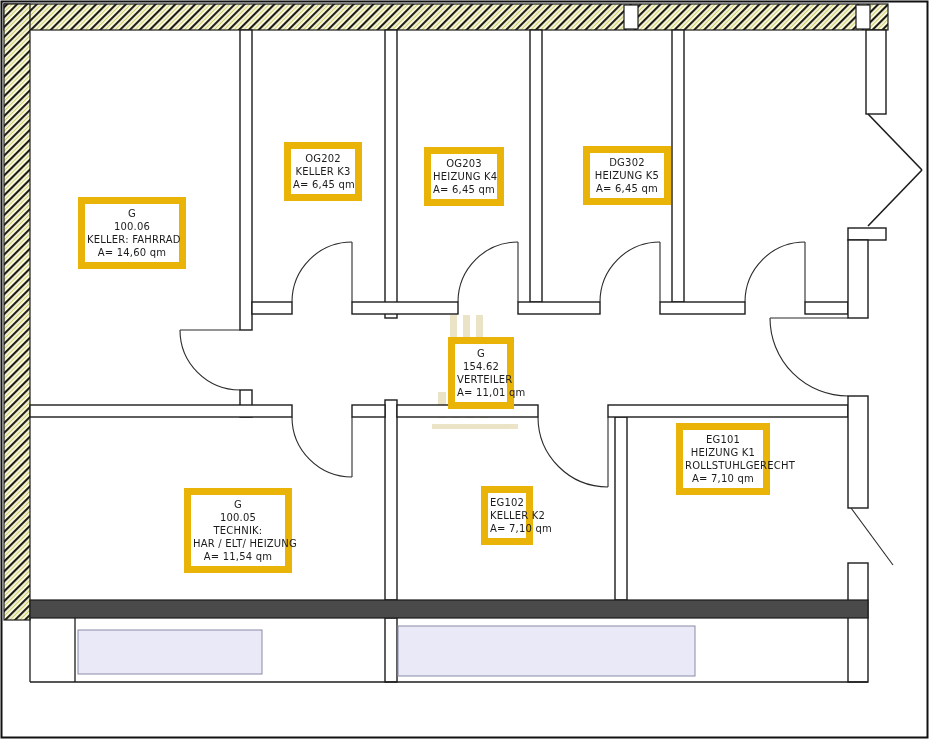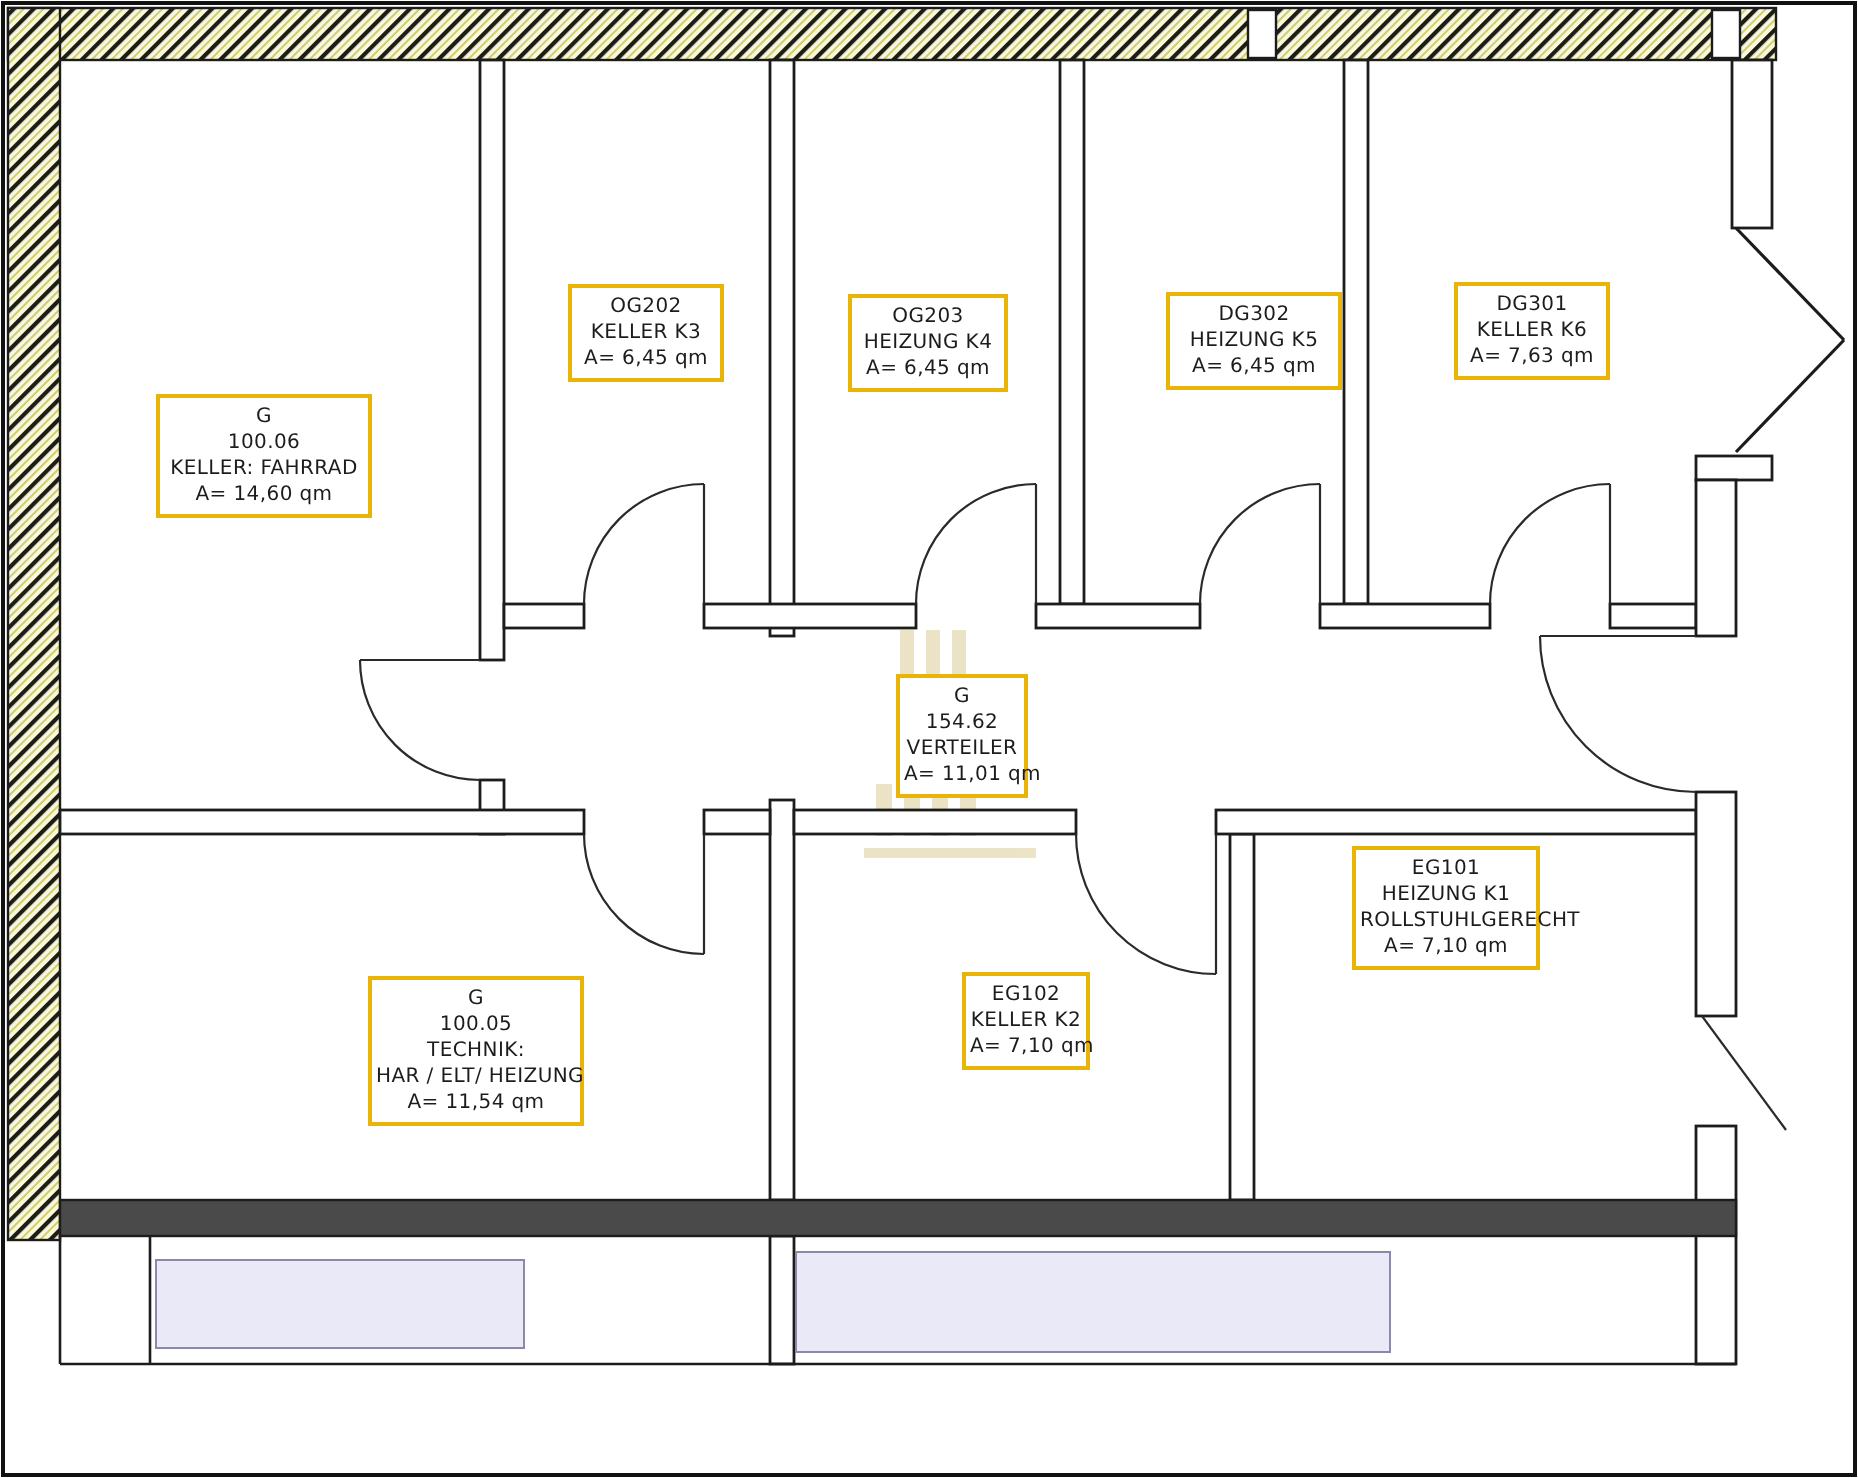--- a/index.html
+++ b/index.html
@@ -7,21 +7,21 @@
     position:relative;
     width:929px;height:739px;
     background:#ffffff;
     font-family:"DejaVu Sans","Liberation Sans",sans-serif;
     overflow:hidden;
   }
   #plan svg{position:absolute;left:0;top:0;}
   .room-label{
     position:absolute;
     background:#ffffff;
-    border:2px solid #eab308;
+    border:7px solid #eab308;
     padding:3px 2px;
     text-align:center;
     font-size:10px;
     line-height:1.3;
     color:#1c1c1c;
     letter-spacing:.2px;
     box-sizing:border-box;
     z-index:5;
   }
   .room-label div{white-space:nowrap;}
@@ -154,41 +154,36 @@
     <div>HEIZUNG K4</div>
     <div>A= 6,45 qm</div>
   </div>
 
   <div class="room-label" style="left:583px;top:146px;width:88px">
     <div>DG302</div>
     <div>HEIZUNG K5</div>
     <div>A= 6,45 qm</div>
   </div>
 
-  <div class="room-label" style="left:727px;top:141px;width:78px">
-    <div>DG301</div>
-    <div>KELLER K6</div>
-    <div>A= 7,63 qm</div>
-  </div>
 
   <div class="room-label" style="left:448px;top:337px;width:66px">
     <div>G</div>
     <div>154.62</div>
     <div>VERTEILER</div>
     <div>A= 11,01 qm</div>
   </div>
 
   <div class="room-label" style="left:676px;top:423px;width:94px">
     <div>EG101</div>
     <div>HEIZUNG K1</div>
     <div>ROLLSTUHLGERECHT</div>
     <div>A= 7,10 qm</div>
   </div>
 
-  <div class="room-label" style="left:481px;top:486px;width:64px">
+  <div class="room-label" style="left:481px;top:486px;width:52px">
     <div>EG102</div>
     <div>KELLER K2</div>
     <div>A= 7,10 qm</div>
   </div>
 
   <div class="room-label" style="left:184px;top:488px;width:108px">
     <div>G</div>
     <div>100.05</div>
     <div>TECHNIK:</div>
     <div>HAR / ELT/ HEIZUNG</div>

